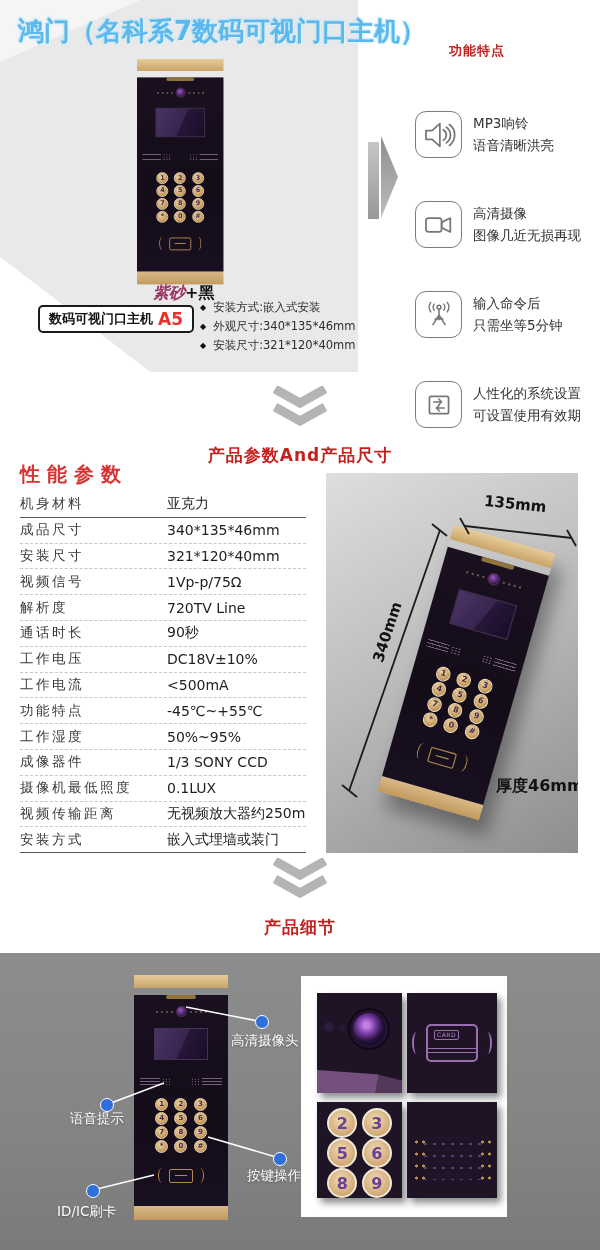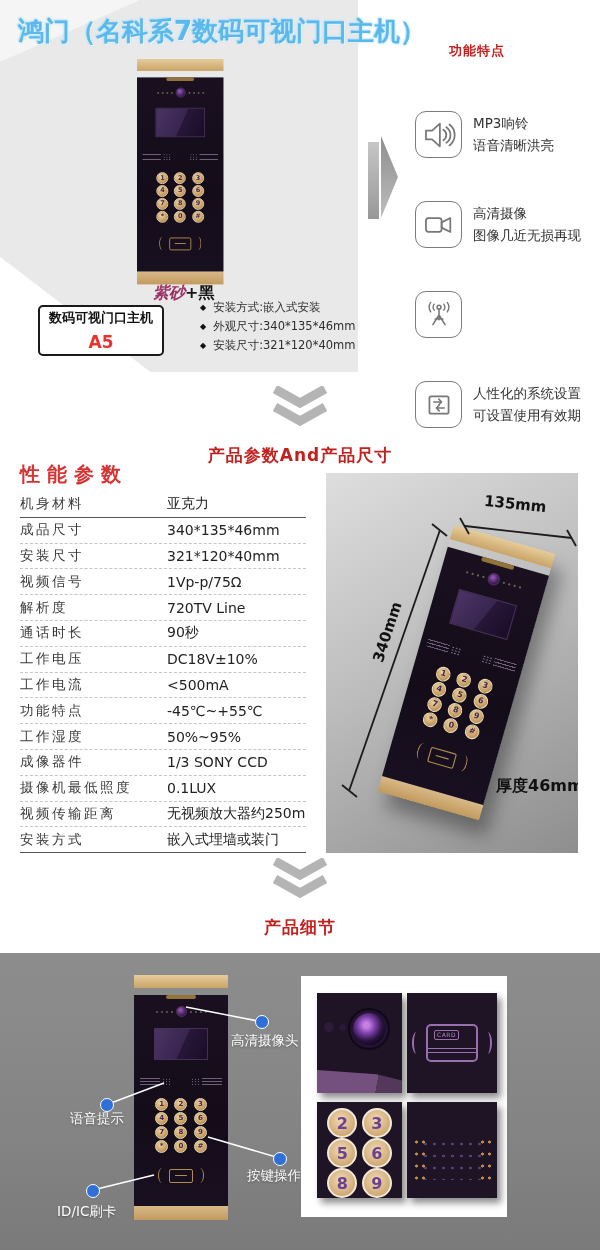--- a/index.html
+++ b/index.html
@@ -39,21 +39,21 @@
   .dv-arc{width:7px;height:15px;border-left:1.5px solid #b08d4f;border-radius:50%;}
   .dv-arc.r{border-left:none;border-right:1.5px solid #b08d4f;}
   .dv-card{width:22px;height:12px;border:1.2px solid #b08d4f;border-radius:2px;
           background:linear-gradient(#b08d4f,#b08d4f) center/12px 1px no-repeat;}
   .dev-hero{left:137px;top:59px;transform:scale(.92);transform-origin:top left;}
   
   .color-label{position:absolute;left:153px;top:283px;font-size:16px;font-weight:bold;white-space:nowrap;}
   .color-label .red{color:#9c3366;font-family:"DejaVu Serif","Liberation Serif",serif;font-style:italic;}
   .color-label .blk{color:#141414;}
   .model-box{position:absolute;left:38px;top:305px;display:flex;align-items:center;gap:5px;
-          border:2px solid #1a1a1a;border-radius:5px;background:#fff;padding:2px 9px;flex-direction:column;}
+          border:2px solid #1a1a1a;border-radius:5px;background:#fff;padding:2px 9px;}
   .model-box .t{font-size:13px;font-weight:bold;color:#111;white-space:nowrap;}
   .model-box .m{font-size:17px;font-weight:bold;color:#e8322a;}
   .spec-list{position:absolute;left:200px;top:298px;list-style:none;margin:0;padding:0;}
   .spec-list li{font-size:11.5px;color:#2e2e2e;line-height:18px;white-space:nowrap;}
   .spec-list .dia{font-size:8px;vertical-align:1px;margin-right:7px;color:#111;}
   
   .feat-heading{position:absolute;left:449px;top:42px;font-size:13px;font-weight:bold;color:#c2221f;letter-spacing:1px;}
   .feat-list{position:absolute;left:415px;top:68px;}
   .feat-item{display:flex;align-items:center;margin-bottom:16px;margin-top:43px;}
   .feat-icon{width:47px;height:47px;border:1.6px solid #7c7c7c;border-radius:11px;box-sizing:border-box;
@@ -224,20 +224,24 @@
         </div>
       </div>
       <div class="feat-item">
         <div class="feat-icon">
           <svg viewBox="0 0 46 46">
             <circle cx="23" cy="14" r="2.2" fill="none" stroke="#777" stroke-width="1.8"></circle>
             <path d="M23 16.5 v12 M23 23 l-7 11 M23 23 l7 11 M18.5 27.5 h9" stroke="#777" stroke-width="1.8" fill="none" stroke-linecap="round"></path>
             <path d="M17.5 10.5 q-2.5 3.5 0 7 M13.5 8.5 q-3.8 5.5 0 11 M28.5 10.5 q2.5 3.5 0 7 M32.5 8.5 q3.8 5.5 0 11" stroke="#777" stroke-width="1.6" fill="none" stroke-linecap="round"></path>
           </svg>
         </div>
+        <div class="feat-text">
+          <div>输入命令后</div>
+          <div>只需坐等5分钟</div>
+        </div>
       </div>
       <div class="feat-item">
         <div class="feat-icon">
           <svg viewBox="0 0 46 46">
             <rect x="12" y="13" width="22" height="20" rx="2" fill="none" stroke="#777" stroke-width="2"></rect>
             <path d="M17 19.5 h9 m-3.2 -3.2 l3.2 3.2 -3.2 3.2 M29 26.5 h-9 m3.2 -3.2 l-3.2 3.2 3.2 3.2" stroke="#777" stroke-width="1.8" fill="none" stroke-linecap="round" stroke-linejoin="round"></path>
           </svg>
         </div>
         <div class="feat-text">
           <div>人性化的系统设置</div>

